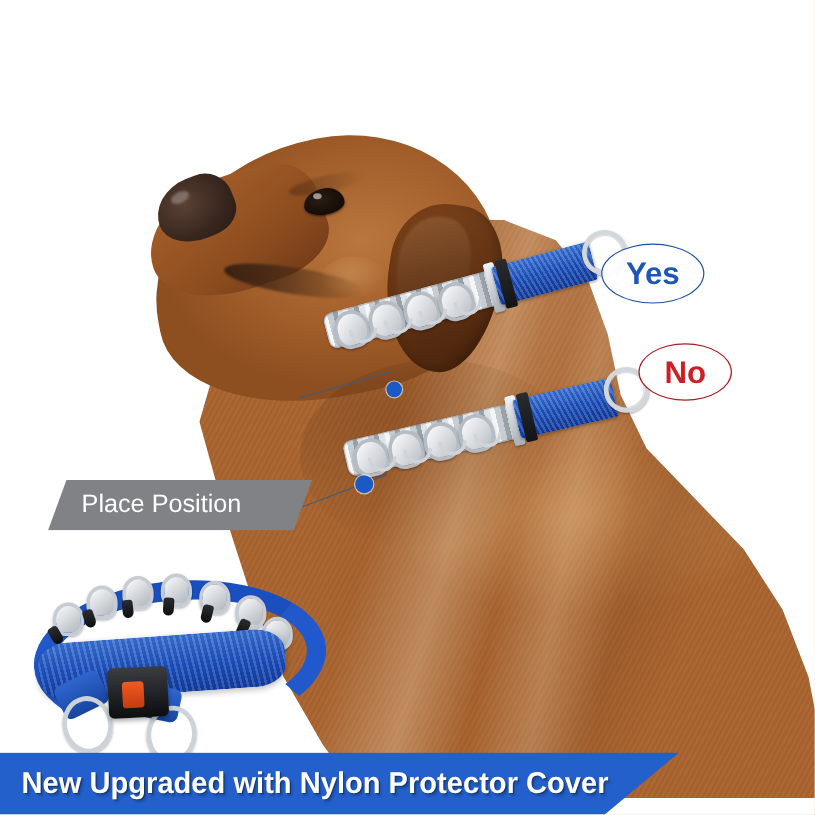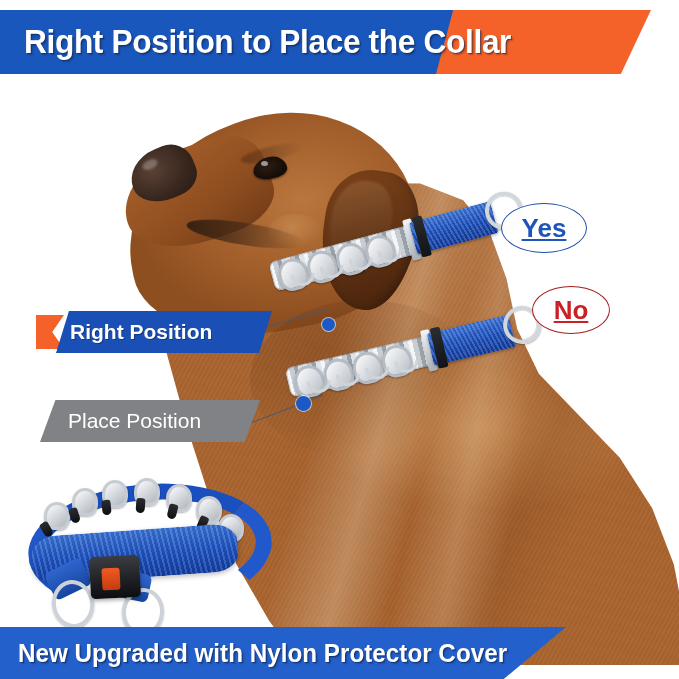--- a/index.html
+++ b/index.html
@@ -318,21 +318,21 @@
     border-radius:50%;background:#1a59c6;box-shadow:0 0 0 1px rgba(255,255,255,.6);
   }
   .dot-blue2{
     position:absolute;left:322px;top:318px;width:13px;height:13px;
     border-radius:50%;background:#1a59c6;box-shadow:0 0 0 1px rgba(255,255,255,.6);
   }
 
   
   .badge{
     position:absolute;display:flex;align-items:center;justify-content:center;
-    border-radius:50%;background:rgba(255,255,255,.92);text-decoration:underline;
+    border-radius:50%;background:rgba(255,255,255,.92);
   }
   .badge-yes{
     left:501px;top:203px;width:84px;height:48px;
     border:1.6px solid #1f4fa8;
     color:#1f55b8;font-size:26px;font-weight:bold;
   }
   .badge-no{
     left:532px;top:286px;width:76px;height:46px;
     border:1.6px solid #a61f22;
     color:#cc2026;font-size:26px;font-weight:bold;
@@ -416,39 +416,26 @@
       <div class="prod-band"></div>
       <div class="prod-tail"></div>
       <div class="prod-tail2"></div>
       <div class="prod-ring r1"></div>
       <div class="prod-ring r2"></div>
       <div class="buckle"></div>
       <div class="buckle-btn"></div>
     </div>
   </div>
 
-  <div class="hdr">
-    <div class="hdr-blue"></div>
-    <div class="hdr-orange"></div>
-    <div class="hdr-text">
-      <span class="t1">Right Position to Place the</span>
-      <span class="t2">Collar</span>
-    </div>
-  </div>
 
   <div class="leader leader-right"></div>
   <div class="dot-blue2"></div>
   <div class="leader leader-wrong"></div>
   <div class="dot-blue"></div>
 
-  <div class="cal-right">
-    <div class="arrow"></div>
-    <div class="plate"></div>
-    <div class="txt">Right Position</div>
-  </div>
 
   <div class="cal-wrong">
     <div class="plate"></div>
     <div class="txt">Place Position</div>
   </div>
 
   <div class="badge badge-yes">Yes</div>
   <div class="badge badge-no">No</div>
 
   <div class="ftr"></div>

